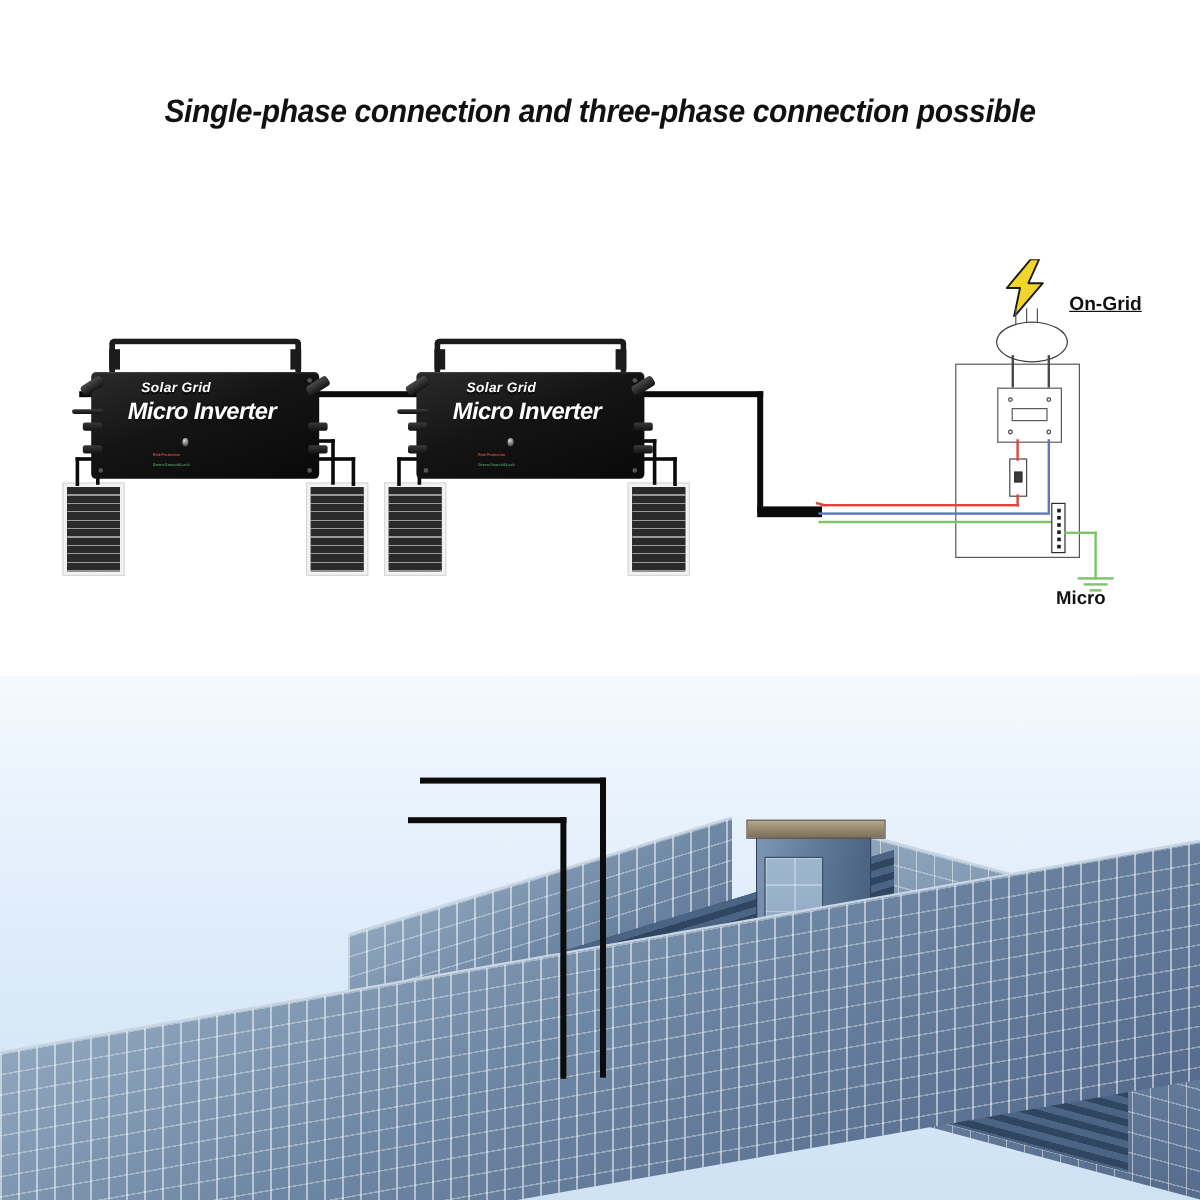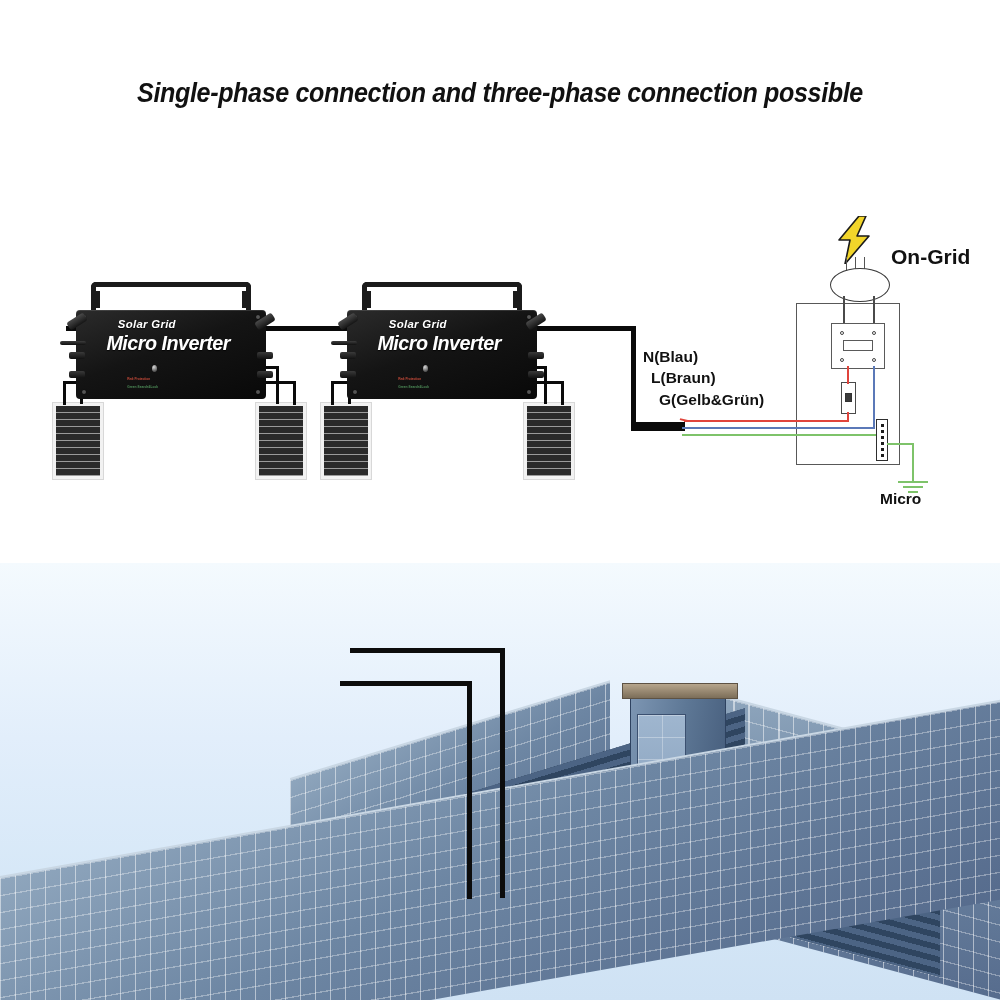--- a/index.html
+++ b/index.html
@@ -334,38 +334,33 @@
     </div>
     <div class="gland" style="left:-9px;  top:30%; width:20px; height:9px;"></div>
     <div class="gland" style="right:-9px; top:30%; width:20px; height:9px;"></div>
     <div class="antenna" style="left:-16px; top:50%; width:26px; height:4px;"></div>
     <div class="conn" style="left:-7px;  top:60%; width:16px; height:7px;"></div>
     <div class="conn" style="left:-7px;  top:76%; width:16px; height:7px;"></div>
     <div class="conn" style="right:-7px; top:60%; width:16px; height:7px;"></div>
     <div class="conn" style="right:-7px; top:76%; width:16px; height:7px;"></div>
   </div>
 
-  <div id="wire-legend" class="lbl" style="left:643px; top:346px;">
-    <div>N(Blau)</div>
-    <div style="padding-left:8px;">L(Braun)</div>
-    <div style="padding-left:16px;">G(Gelb&amp;Grün)</div>
-  </div>
 
   <svg class="abs" style="left:833px; top:216px;" width="42" height="48" viewBox="0 0 42 48">
     <polygon points="26,0 6,24 17,24 12,48 36,20 24,20 33,0" fill="#f2d52a" stroke="#1a1a1a" stroke-width="1.6" stroke-linejoin="round"></polygon>
   </svg>
 
   <div class="abs" style="left:846px; top:257px; width:1.4px; height:18px; background:#555;"></div>
   <div class="abs" style="left:855px; top:257px; width:1.4px; height:18px; background:#555;"></div>
   <div class="abs" style="left:864px; top:257px; width:1.4px; height:18px; background:#555;"></div>
 
   <div class="abs" style="left:830px; top:268px; width:60px; height:34px;
               border:1.6px solid #3a3a3a; border-radius:50%; background:#fff;"></div>
 
-  <div class="lbl" style="left:891px; top:245px; font-size:21px;">On-Grid</div>
+  <div class="lbl" style="left:891px; top:245px; font-size:16px;text-decoration:underline;">On-Grid</div>
 
   <div class="box-outline" style="left:796px; top:303px; width:104px; height:162px;"></div>
 
   <div class="abs" style="left:843px; top:296px; width:1.6px; height:28px; background:#4a4a4a;"></div>
   <div class="abs" style="left:873px; top:296px; width:1.6px; height:28px; background:#4a4a4a;"></div>
 
   <div class="meter" style="left:831px; top:323px; width:54px; height:46px;">
     <div class="meter-window"></div>
     <div class="meter-hole" style="left:8px;  top:7px;"></div>
     <div class="meter-hole" style="right:8px; top:7px;"></div>

